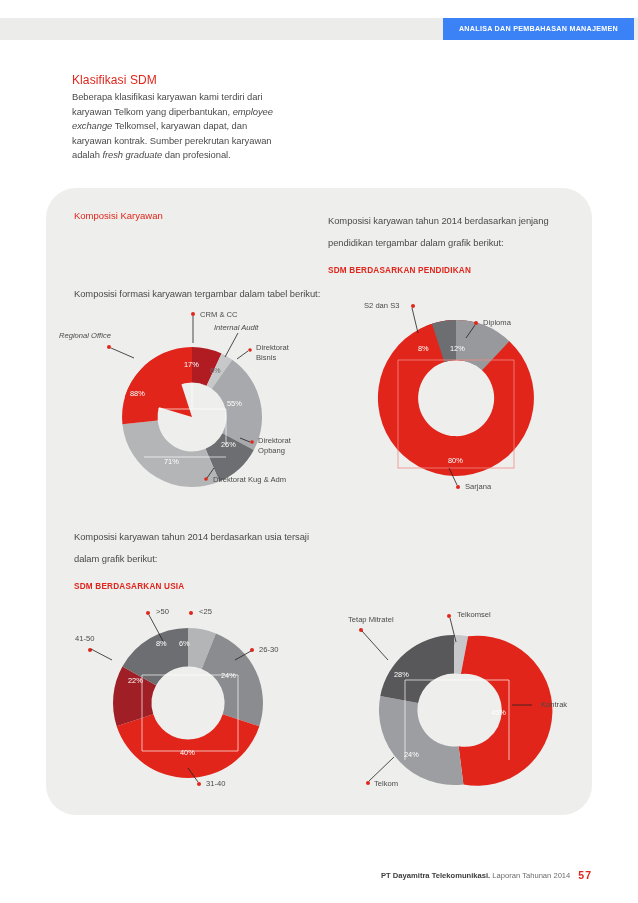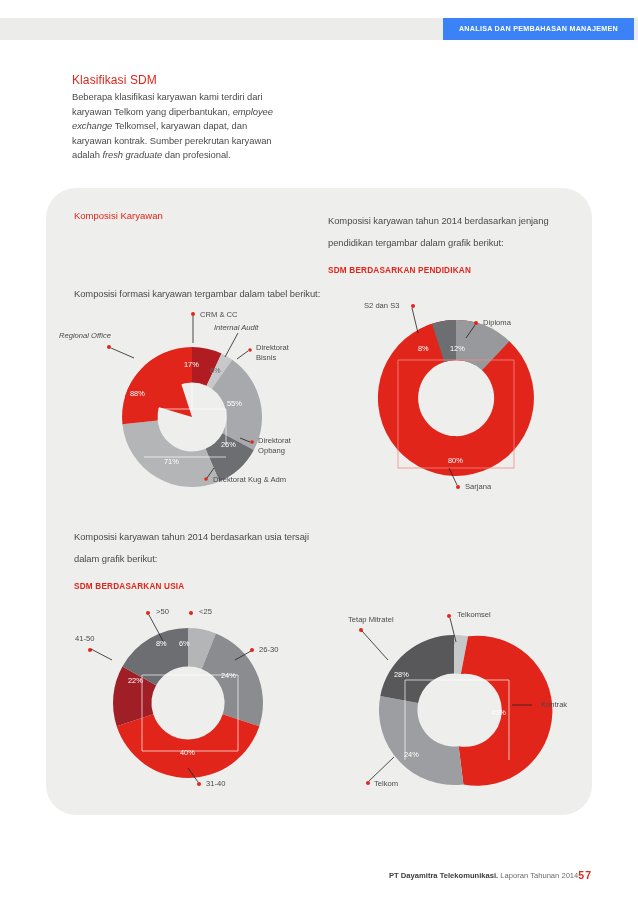--- a/index.html
+++ b/index.html
@@ -89,21 +89,21 @@
   .guide-r { stroke: #f08a84; stroke-width: 0.8; fill: none; }
 
   
   .footer {
     position: absolute; right: 46px; bottom: 22px;
     font-size: 7.6px; color: #6d6d6d; white-space: nowrap;
   }
   .footer b { color: #3c3c3c; }
   .footer .pg {
     color: #e1251b; font-weight: bold; font-size: 10.5px;
-    letter-spacing: 1px; vertical-align: -1px;
+    letter-spacing: 1px; margin-left: 8px; vertical-align: -1px;
   }
 </style>
 </head>
 <body>
 
 <div class="page">
 
   <div class="header-band"></div>
   <div class="header-tab">ANALISA DAN PEMBAHASAN MANAJEMEN</div>
 

